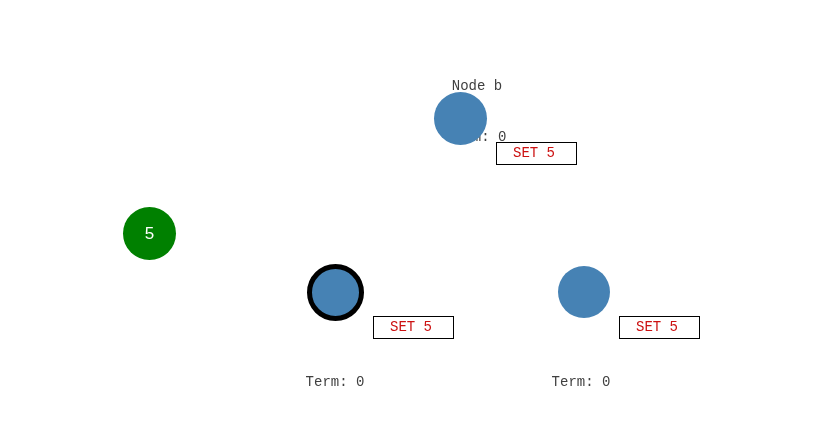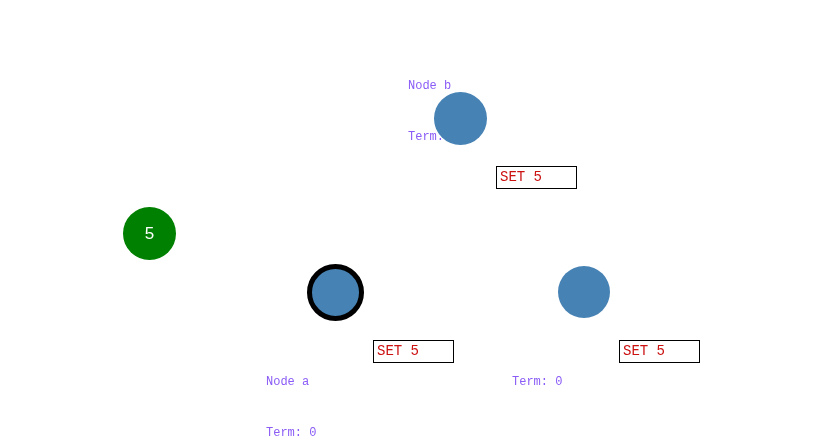--- a/index.html
+++ b/index.html
@@ -24,45 +24,44 @@
     position: absolute;
     border-radius: 50%;
     background: #4682b4;
     box-sizing: border-box;
   }
   .node-circle.leader {
     border: 5px solid #000000;
   }
   .node-label {
     position: absolute;
-    text-align: left;
+    text-align: center;
     font-family: "Liberation Mono", "DejaVu Sans Mono", monospace;
-    font-size: 12px;
+    font-size: 14px;
     line-height: 17px;
-    color: #8b5cf6;
+    color: #404040;
     white-space: pre;
     letter-spacing: 0px;
   }
   .node-label-line {
     display: block;
   }
 
   
   .msg-box {
     position: absolute;
     box-sizing: border-box;
     border: 1px solid #000000;
     background: #ffffff;
     color: #cc1111;
     font-family: "Liberation Mono", "DejaVu Sans Mono", monospace;
     font-size: 14px;
     line-height: 21px;
-    padding-left: 3px;
+    padding-left: 16px;
     white-space: pre;
-    margin-top: 24px;
   }
 
   
   .client-token {
     position: absolute;
     border-radius: 50%;
     background: #008000;
     color: #ffffff;
     font-family: "Liberation Sans", sans-serif;
     font-size: 17px;
@@ -82,21 +81,20 @@
       <span class="node-label-line">Term: 0</span>
     </div>
     <div class="node-circle" style="left:434px; top:92px; width:53px; height:53px;"></div>
     <div class="msg-box" style="left:496px; top:142px; width:81px; height:23px;">SET 5</div>
   </div>
 
   <div class="node">
     <div class="node-circle leader" style="left:307px; top:264px; width:57px; height:57px;"></div>
     <div class="msg-box" style="left:373px; top:316px; width:81px; height:23px;">SET 5</div>
     <div class="node-label" style="left:266px; top:340px; width:138px;">
-      <span class="node-label-line">Node a</span>
       <span class="node-label-line">Term: 0</span>
     </div>
   </div>
 
   <div class="node">
     <div class="node-circle" style="left:558px; top:266px; width:52px; height:52px;"></div>
     <div class="msg-box" style="left:619px; top:316px; width:81px; height:23px;">SET 5</div>
     <div class="node-label" style="left:512px; top:340px; width:138px;">
       <span class="node-label-line">Term: 0</span>
     </div>

